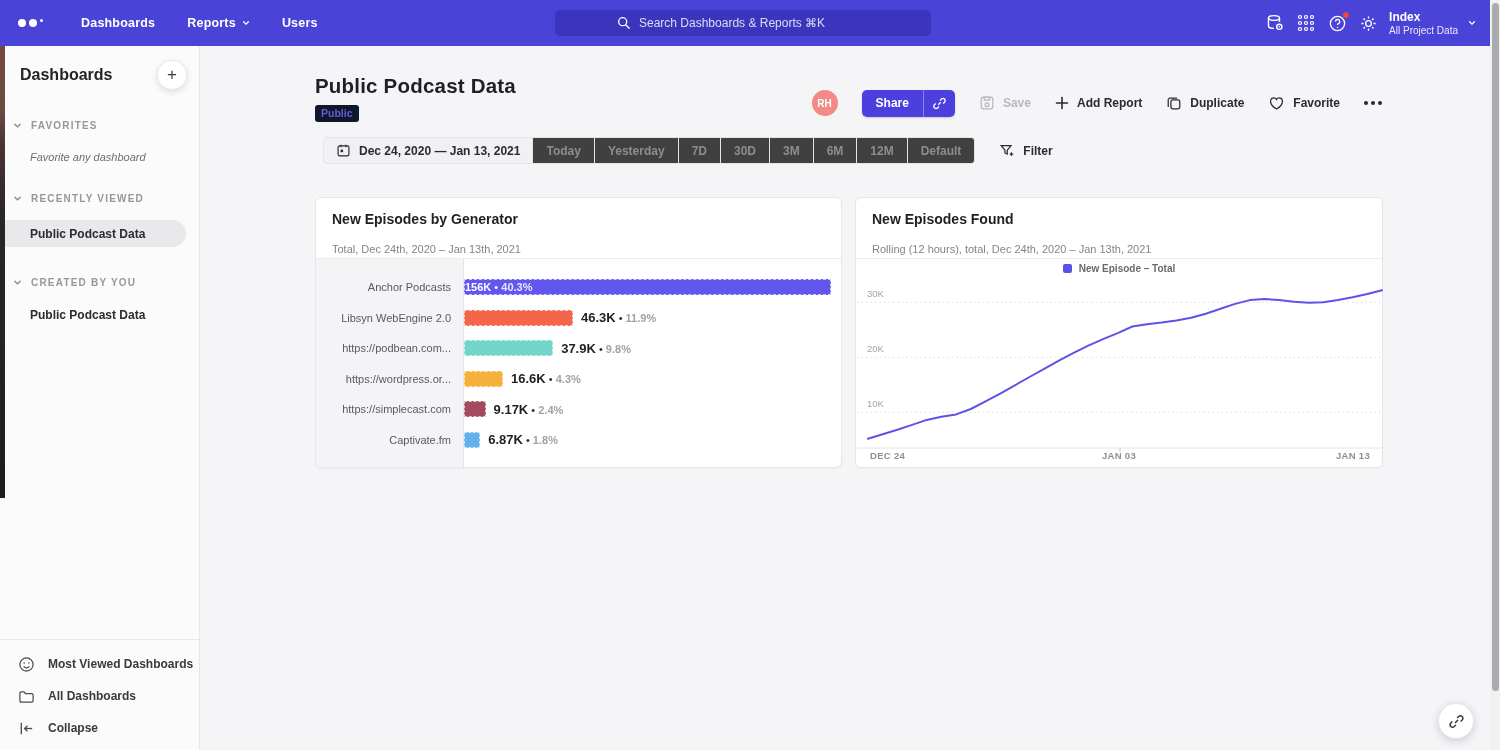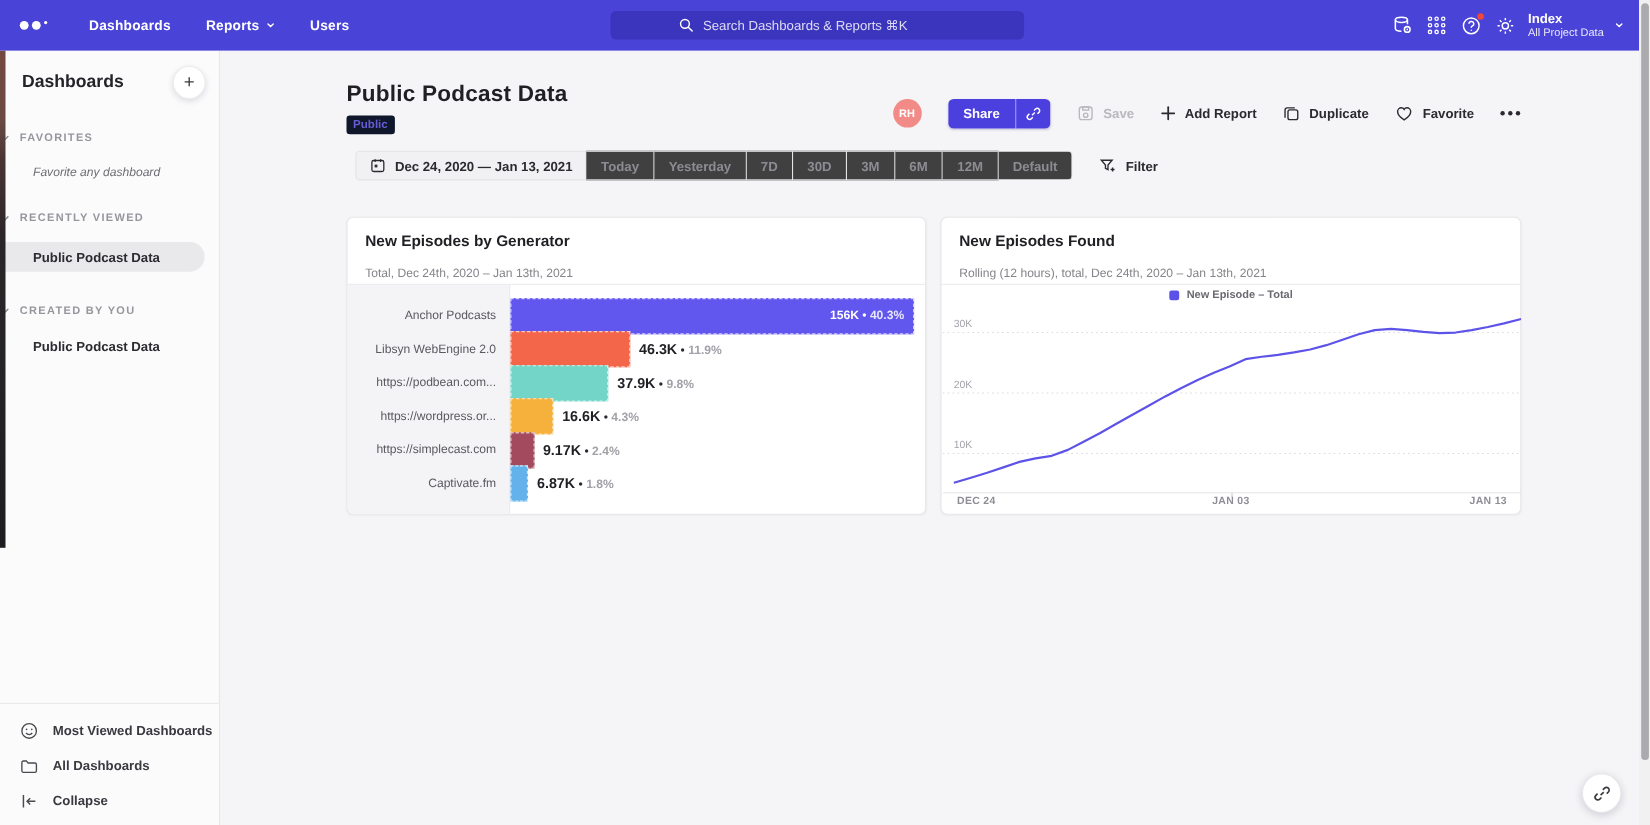--- a/index.html
+++ b/index.html
@@ -32,21 +32,21 @@
 
   
   .edge-strip { position:absolute; left:0; top:46px; width:5px; height:452px; z-index:25;
     background:linear-gradient(#74493f 0%, #6b4a43 14%, #4a3334 22%, #2a2527 38%, #232327 70%, #1d1d21 100%); }
 
   
   .sidebar { position:absolute; left:0; top:46px; width:200px; height:704px; background:#FBFBFC; border-right:1px solid #E7E6E9; z-index:20; }
   .sb-title-row { display:flex; align-items:center; justify-content:space-between; padding:14px 12px 0 20px; }
   .sb-title { font-size:16px; font-weight:700; color:#232328; }
   .sb-plus { width:30px; height:30px; border-radius:50%; background:#fff; border:1px solid #ECEBEE; box-shadow:0 2px 6px rgba(30,30,60,.14); font-size:17px; color:#3A3A40; display:flex; align-items:center; justify-content:center; cursor:pointer; }
-  .sb-section { display:flex; align-items:center; gap:9px; margin-top:30px; cursor:pointer; }
+  .sb-section { display:flex; align-items:center; gap:9px; padding-left:13px; margin-top:30px; cursor:pointer; }
   .sb-section-label { font-size:10px; font-weight:700; letter-spacing:1.2px; color:#97969D; }
   .sb-empty { font-size:11px; font-style:italic; color:#6E6D73; padding-left:30px; margin-top:20px; }
   .sb-item { font-size:12px; font-weight:700; color:#2B2B30; padding-left:30px; margin-top:20px; cursor:pointer; }
   .sb-item.selected { width:186px; height:27px; margin-top:16px; display:flex; align-items:center; background:#E9E8EA; border-radius:0 14px 14px 0; }
   .sb-footer { position:absolute; left:0; right:0; bottom:0; border-top:1px solid #E9E8EB; padding:8px 0 6px; background:#FBFBFC; }
   .sb-foot-item { height:32px; display:flex; align-items:center; gap:13px; padding-left:18px; cursor:pointer; color:#3A3A40; }
   .sb-foot-item span { font-size:12px; font-weight:700; color:#39393F; }
   .chev { width:9px; height:9px; }
 
   
@@ -77,21 +77,21 @@
   .card-title { font-size:14px; font-weight:700; color:#1F1F24; }
   .card-sub { font-size:11px; color:#85848A; margin-top:16px; }
 
   
   .bar-body { position:absolute; left:0; top:61px; right:0; bottom:0; }
   .label-col-bg { position:absolute; left:0; top:0; width:148px; bottom:0; background:#F4F3F5; border-right:1px solid #E3E2E5; border-radius:0 0 0 6px; }
   .bar-rows { position:absolute; left:0; top:13px; right:0; }
   .bar-row { height:30.5px; display:flex; align-items:center; }
   .bar-label { width:148px; flex:none; text-align:right; padding-right:13px; font-size:11px; color:#5A595F; white-space:nowrap; overflow:hidden; }
   .bar-area { flex:1; display:flex; align-items:center; padding-right:10px; min-width:0; }
-  .bar { height:33px; border:1px dashed rgba(255,255,255,.7); display:flex; align-items:center; justify-content:flex-end; }
+  .bar { height:16px; border:1px dashed rgba(255,255,255,.7); display:flex; align-items:center; }
   .val-in { color:#fff; font-size:11px; padding-right:8px; white-space:nowrap; }
   .val-in b { font-weight:700; }
   .val-out { margin-left:8px; font-size:11px; white-space:nowrap; }
   .val-out b { font-weight:700; color:#1F1F24; font-size:13px; }
   .pct { color:#A2A1A8; font-weight:600; }
   .val-in .pct { color:rgba(255,255,255,.85); }
 
   
   .legend { position:absolute; left:0; right:0; top:65px; display:flex; align-items:center; justify-content:center; gap:7px; }
   .legend-swatch { width:9px; height:9px; border-radius:2px; background:#5B50E8; }

